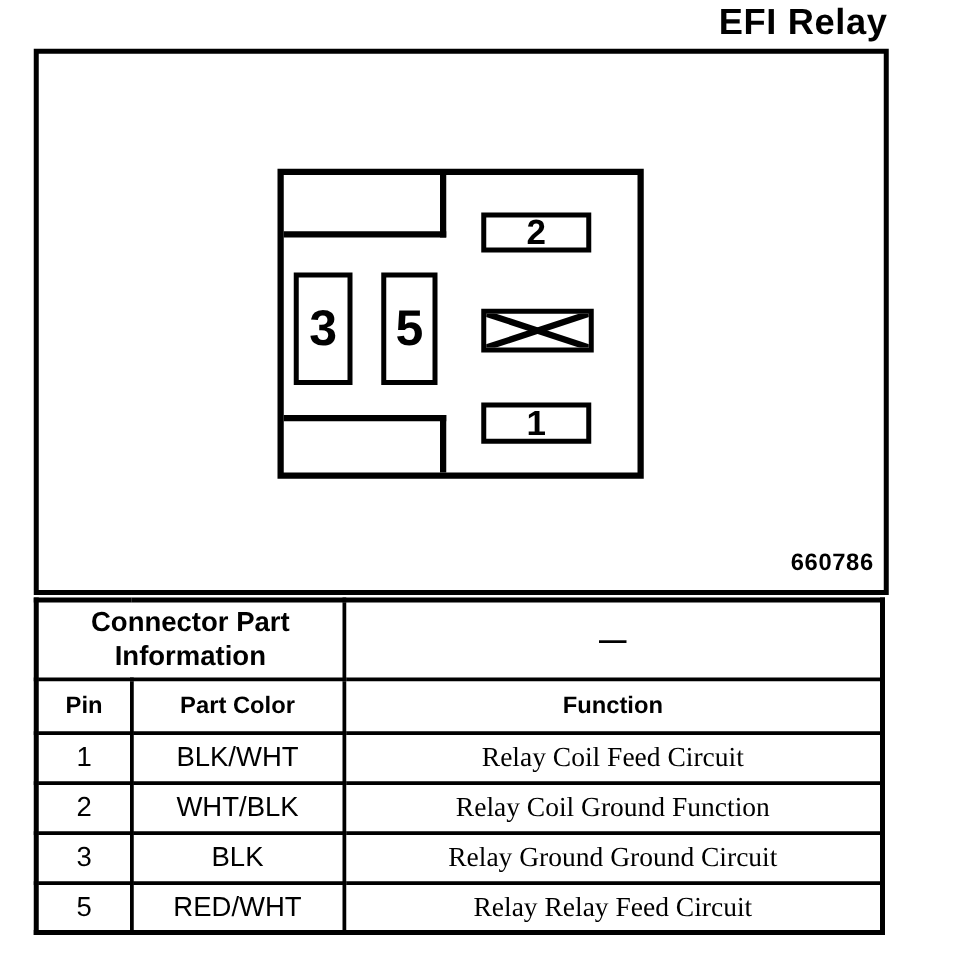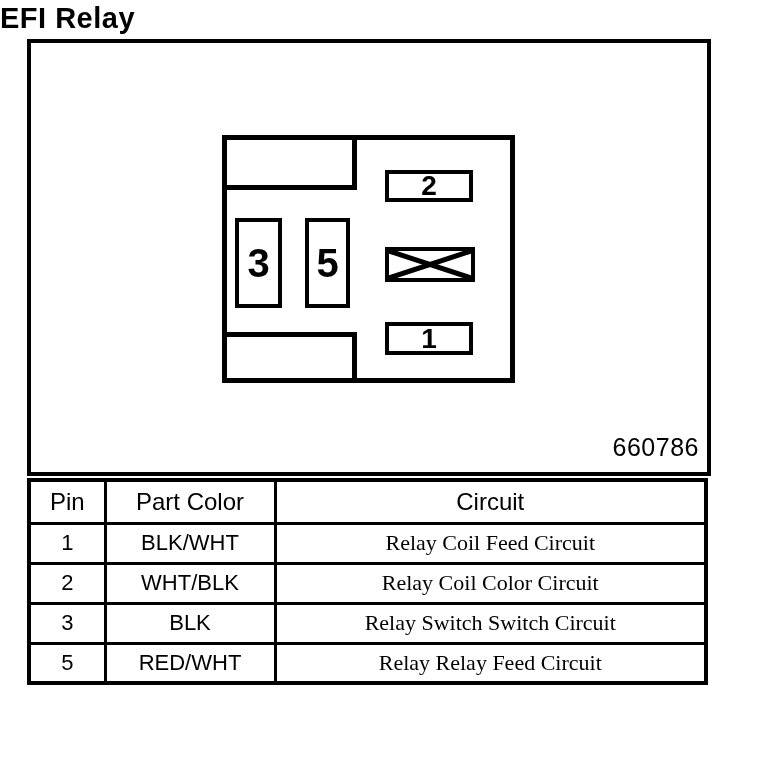--- a/index.html
+++ b/index.html
@@ -7,21 +7,21 @@
   body {
     width: 768px; height: 774px;
     position: relative;
     font-family: "Liberation Sans", sans-serif;
     color: #000;
     overflow: hidden;
   }
   .page-title {
     position: absolute;
     left: 0; top: 2px; width: 710px;
-    text-align: left;
+    text-align: right;
     font-size: 29px;
     font-weight: bold;
     letter-spacing: 0.5px;
   }
   
   .diagram-panel {
     position: absolute;
     left: 27px; top: 39px;
     width: 684px; height: 437px;
     border: 4px solid #000;
@@ -56,22 +56,22 @@
   }
   .cavity-3 { left: 8px;   top: 78px;  width: 47px; height: 90px; font-size: 40px; }
   .cavity-5 { left: 78px;  top: 78px;  width: 45px; height: 90px; font-size: 40px; }
   .cavity-2 { left: 158px; top: 30px;  width: 88px; height: 32px; font-size: 28px; }
   .cavity-x { left: 158px; top: 107px; width: 90px; height: 35px; padding: 0; }
   .cavity-1 { left: 158px; top: 182px; width: 88px; height: 33px; font-size: 28px; }
   .cavity-x svg { display: block; width: 100%; height: 100%; }
   .figure-number {
     position: absolute;
     right: 8px; bottom: 10px;
-    font-size: 25px;
-    font-weight: normal;
+    font-size: 19px;
+    font-weight: bold;
     letter-spacing: 0.5px;
   }
   
   .pin-table {
     position: absolute;
     left: 27px; top: 478px;
     width: 681px;
     border-collapse: collapse;
     border: 4px solid #000;
     table-layout: fixed;
@@ -87,21 +87,21 @@
   .col-wire  { width: 170px; }
   .row-info  { height: 63px; }
   .row-head  { height: 43px; }
   .row-data  { height: 40px; }
   .info-label {
     font-weight: bold;
     font-size: 23px;
     line-height: 1.22;
   }
   .info-value { font-size: 26px; font-weight: bold; }
-  .pin-table th { font-weight: normal; font-size: 24px; }
+  .pin-table th { font-weight: bold; font-size: 19px; }
   .function-cell {
     text-align: left;
     padding-left: 12px;
     font-family: Liberation Serif, serif;
   }
 </style>
 </head>
 <body>
 
 <div class="page-title">EFI Relay</div>
@@ -134,39 +134,43 @@
   <div class="figure-number">660786</div>
 </div>
 
 <table class="pin-table">
   <colgroup>
     <col class="col-pin">
     <col class="col-wire">
     <col>
   </colgroup>
   <tbody>
+    <tr class="row-info">
+      <td colspan="2" class="info-label">Connector Part Information</td>
+      <td class="info-value">—</td>
+    </tr>
     <tr class="row-head">
       <th>Pin</th>
       <th>Part Color</th>
-      <th>Circuit</th>
+      <th>Function</th>
     </tr>
     <tr class="row-data">
       <td>1</td>
       <td>BLK/WHT</td>
       <td class="function-cell">Relay Coil Feed Circuit</td>
     </tr>
     <tr class="row-data">
       <td>2</td>
       <td>WHT/BLK</td>
-      <td class="function-cell">Relay Coil Color Circuit</td>
+      <td class="function-cell">Relay Coil Ground Function</td>
     </tr>
     <tr class="row-data">
       <td>3</td>
       <td>BLK</td>
-      <td class="function-cell">Relay Switch Switch Circuit</td>
+      <td class="function-cell">Relay Ground Ground Circuit</td>
     </tr>
     <tr class="row-data">
       <td>5</td>
       <td>RED/WHT</td>
       <td class="function-cell">Relay Relay Feed Circuit</td>
     </tr>
   </tbody>
 </table>
 
 </body></html>

